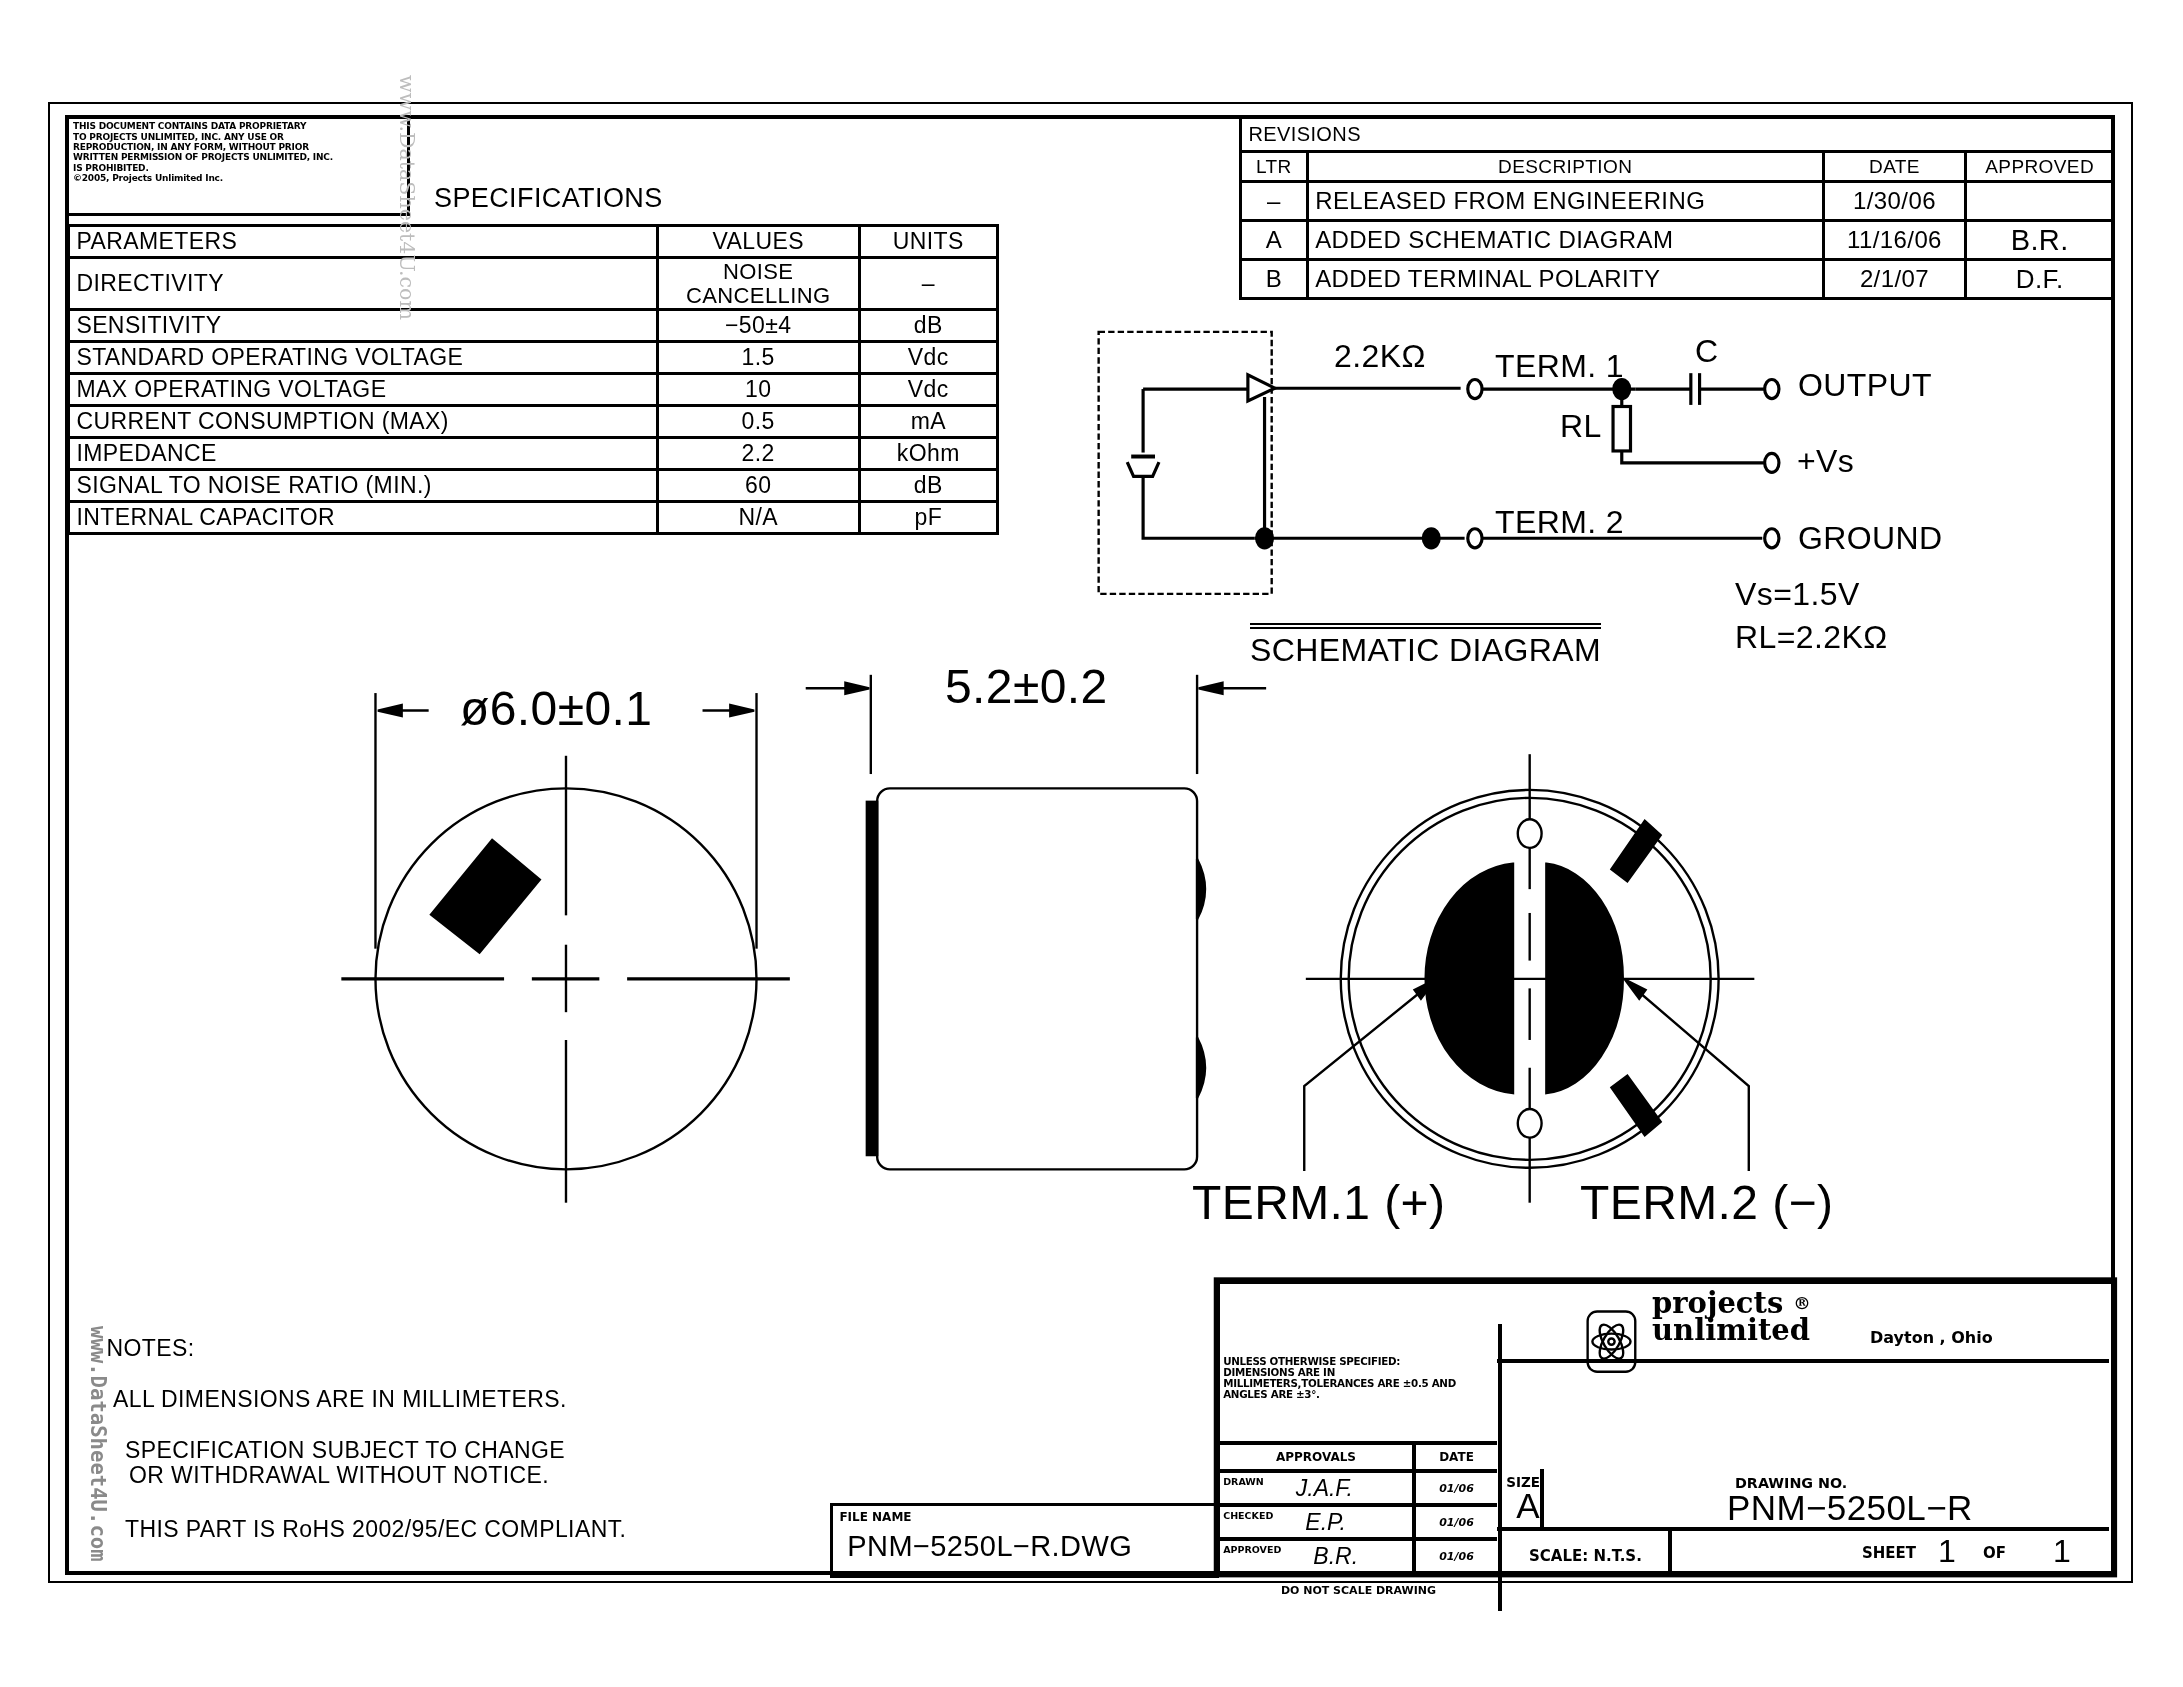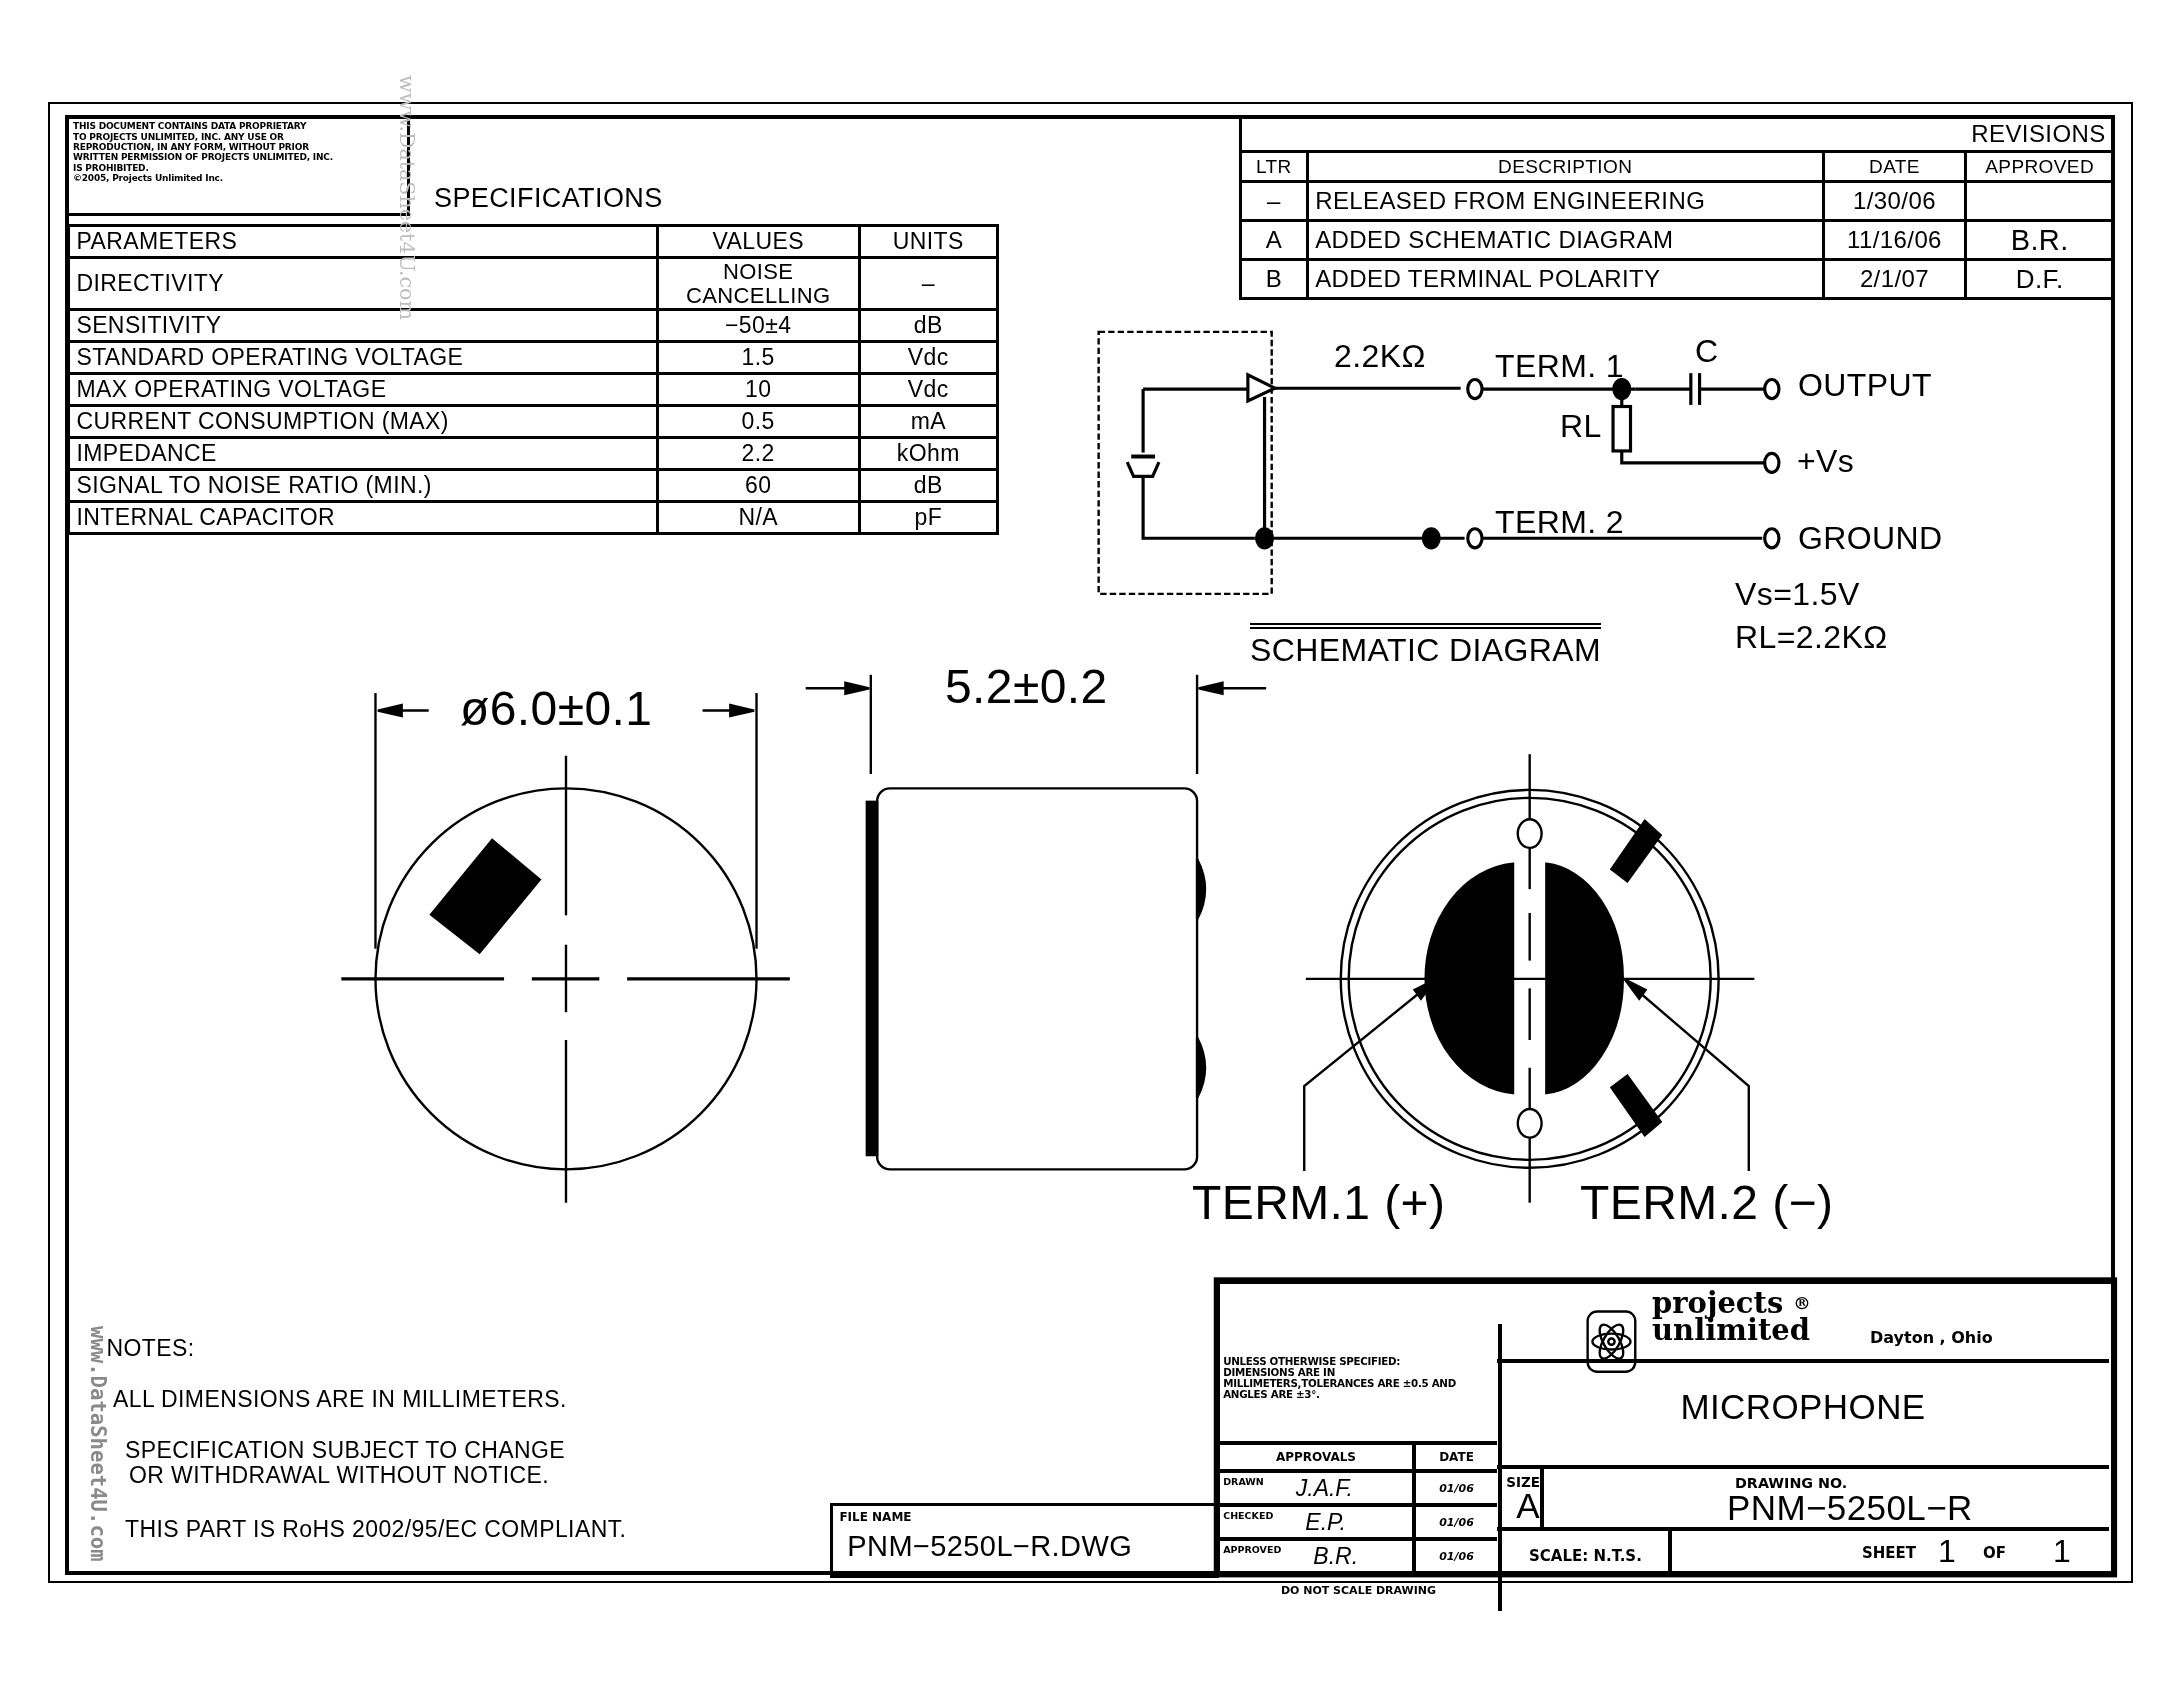--- a/index.html
+++ b/index.html
@@ -20,21 +20,21 @@
   .spec-table td, .spec-table th { border:3.2px solid #000; font-weight:normal; font-size:23px; padding:0 6.4px; height:29px; }
   .spec-table th { text-align:left; }
   .spec-table .c2, .spec-table .c3 { text-align:center; }
   .spec-table .tall td { height:49px; }
   .spec-table .tall .c2 { line-height:24px; font-size:22px; }
 
   
   .rev-table { left:1239px; top:115px; width:876px; }
   .rev-table td { border:3.2px solid #000; font-size:24px; padding:0 6.4px; height:36px; }
   .rev-table .hdr td { font-size:19px; height:27px; text-align:center; }
-  .rev-table .title td { font-size:24px; height:32px; text-align:right; }
+  .rev-table .title td { font-size:20px; height:32px; text-align:left; }
   .rev-table .ctr { text-align:center; }
 
   
   .sch-text { font-size:32px; }
   .sch-title { left:1250px; top:623px; font-size:32px; border-top:6.4px double #000; padding-top:3.2px; }
 
   
   .dim-text { font-size:48px; }
 
   
@@ -334,23 +334,20 @@
   </div>
 
   <div class="abs tb-right">
     <div class="abs logo-row">
       <div class="abs" style="left:155px;top:6.4px;font-family:'DejaVu Serif',serif;font-size:29px;line-height:27px;font-weight:bold">
         <div><span>projects</span> <span style="font-size:17.5px;vertical-align:top">®</span></div>
         <div>unlimited</div>
       </div>
       <div class="abs bold-small" style="left:373px;top:44px;font-size:16px">Dayton , Ohio</div>
     </div>
-    <div class="abs title-row">
-      <div class="cad" style="text-align:center;margin-top:24px;font-size:35px">MICROPHONE</div>
-    </div>
     <div class="abs dwg-row">
       <div class="abs" style="left:0;top:0;width:43px;height:58px;border-right:4px solid #000">
         <div class="bold-small" style="font-size:13.5px;margin:4.8px 0 0 6.4px">SIZE</div>
         <div class="cad" style="font-size:35px;line-height:32px;margin-left:8px">A</div>
       </div>
       <div class="abs bold-small" style="left:238px;top:6.4px;font-size:14.3px">DRAWING NO.</div>
       <div class="abs cad" style="left:230px;top:19px;font-size:35px">PNM−5250L−R</div>
     </div>
     <div class="abs sheet-row">
       <div class="abs bold-small" style="left:0;top:0;width:175px;height:44px;border-right:4px solid #000;box-sizing:border-box;font-size:15px;padding:16px 0 0 32px">SCALE: N.T.S.</div>

